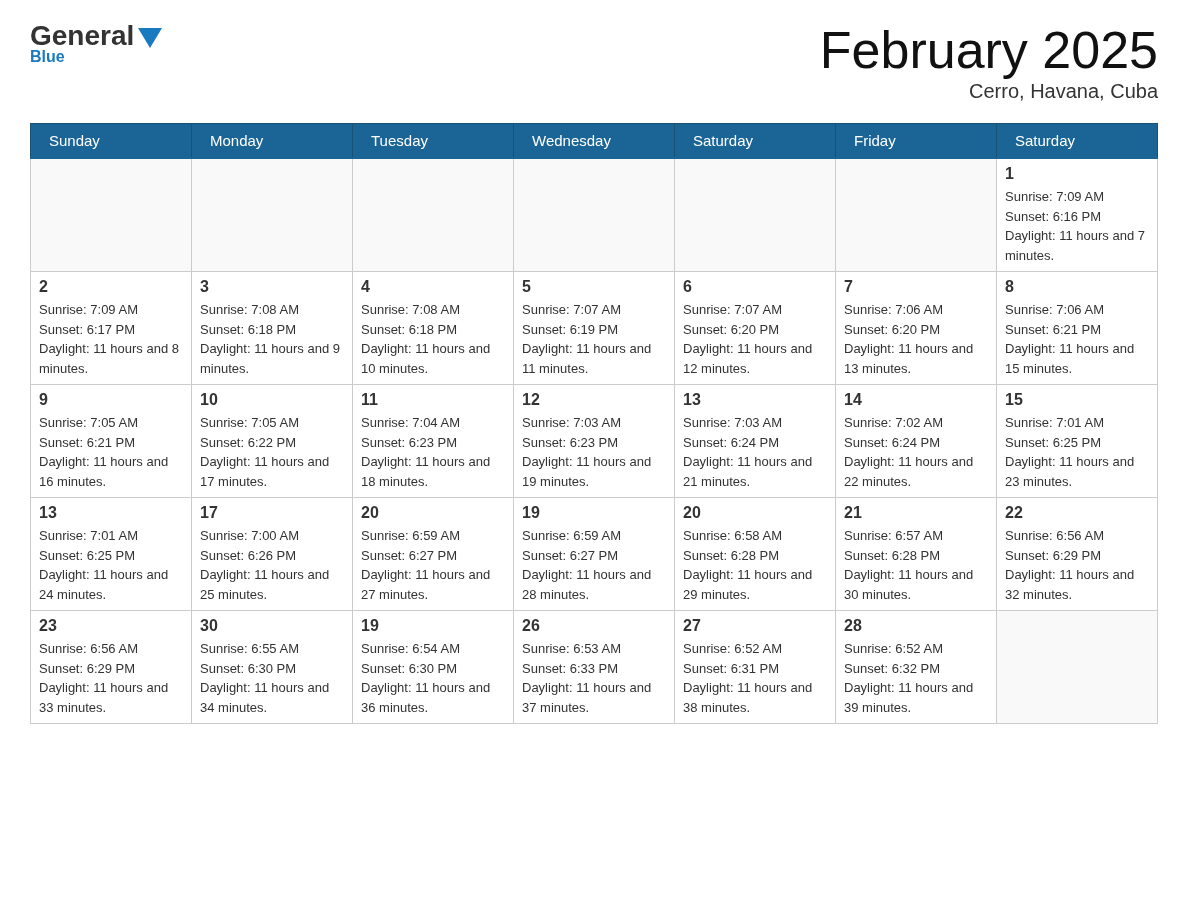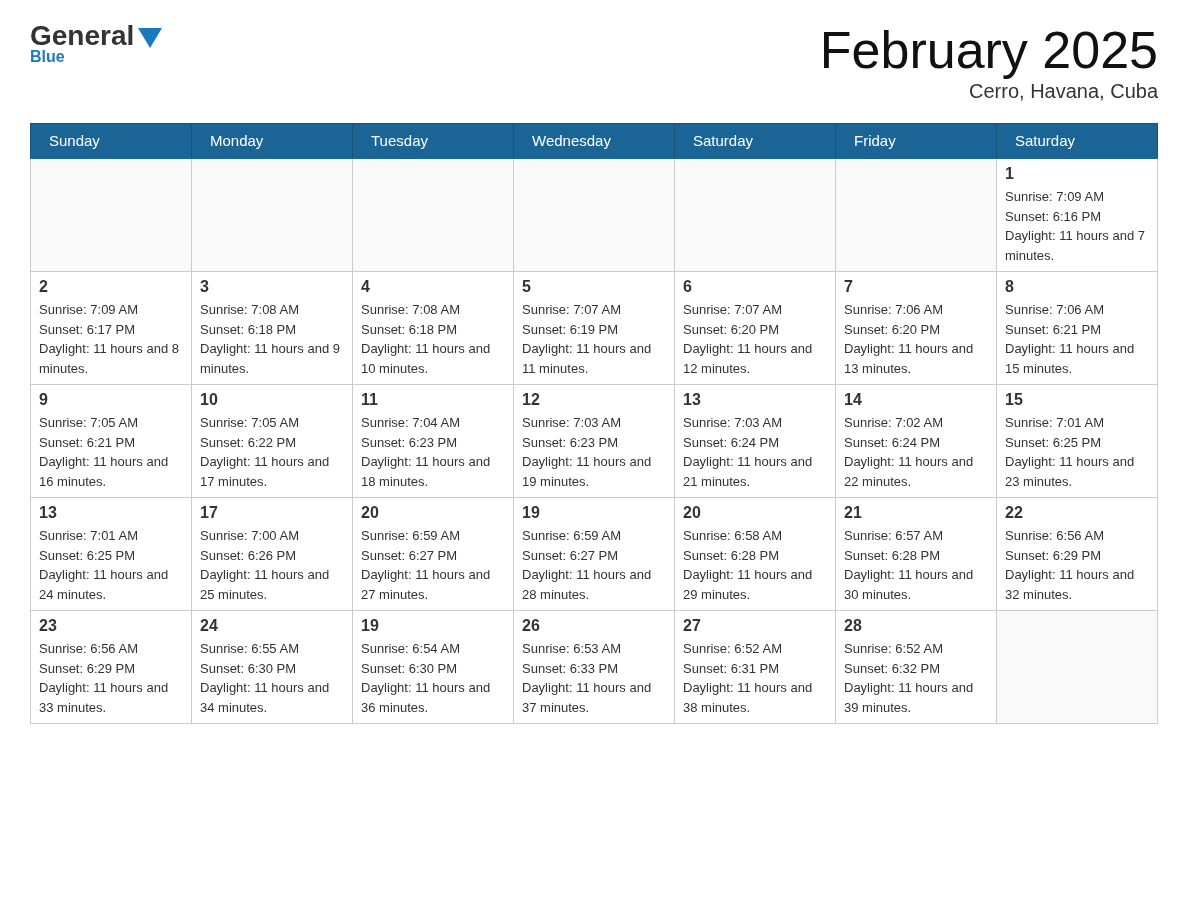--- a/index.html
+++ b/index.html
@@ -278,21 +278,21 @@
         </td>
       </tr>
       <tr>
         <td>
           <span class="day-number">23</span>
           <div class="day-info">Sunrise: 6:56 AM
 Sunset: 6:29 PM
 Daylight: 11 hours and 33 minutes.</div>
         </td>
         <td>
-          <span class="day-number">24</span>
+          <span class="day-number">30</span>
           <div class="day-info">Sunrise: 6:55 AM
 Sunset: 6:30 PM
 Daylight: 11 hours and 34 minutes.</div>
         </td>
         <td>
           <span class="day-number">19</span>
           <div class="day-info">Sunrise: 6:54 AM
 Sunset: 6:30 PM
 Daylight: 11 hours and 36 minutes.</div>
         </td>

